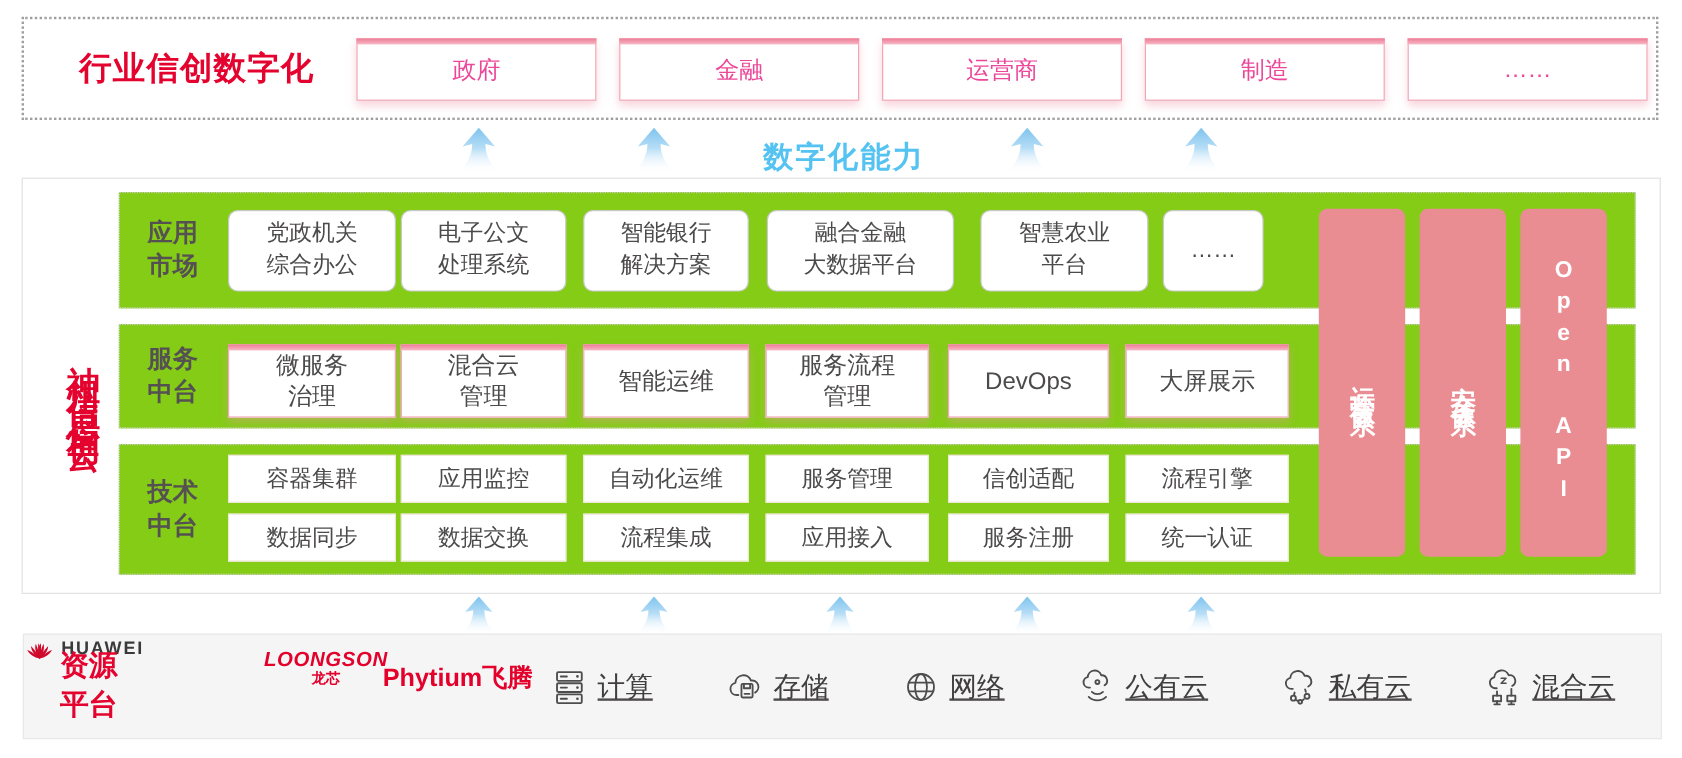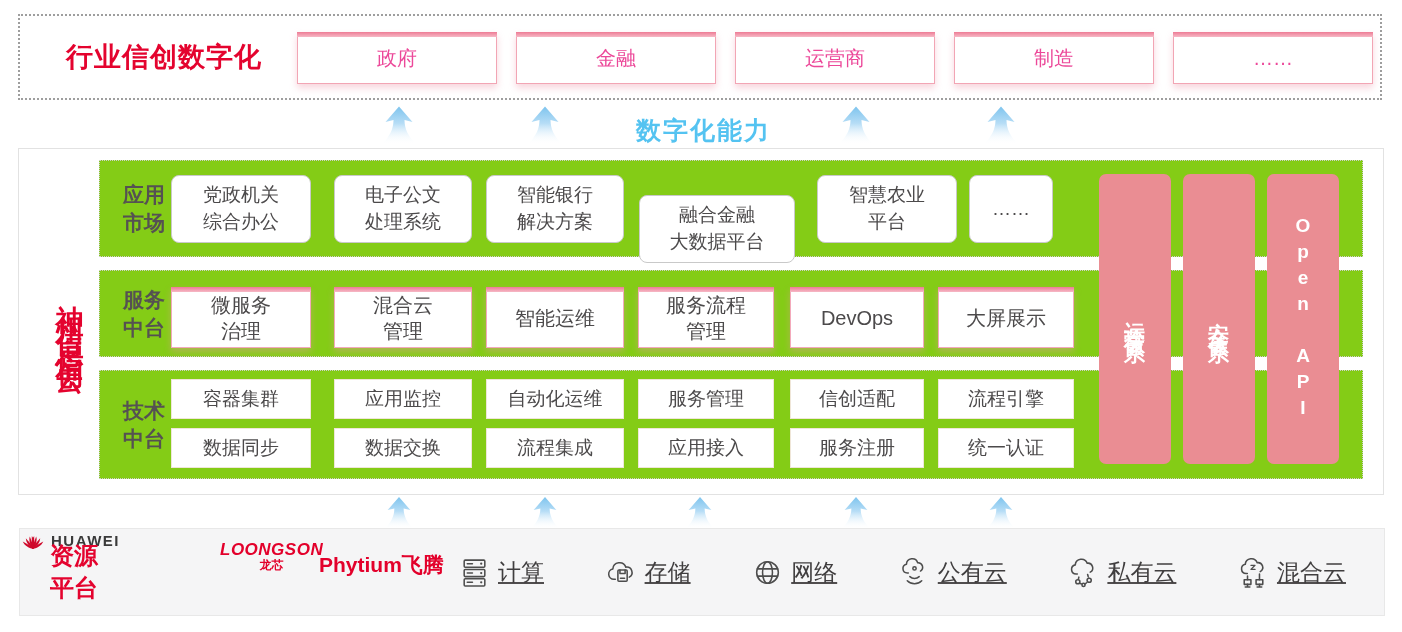--- a/index.html
+++ b/index.html
@@ -38,23 +38,23 @@
   .row-label{position:absolute;left:16px;top:50%;transform:translateY(-50%);width:56px;
              font-size:21px;font-weight:bold;color:#555152;white-space:pre-line;
              text-align:center;line-height:1.35;}
   .bx{position:absolute;background:#fff;display:flex;align-items:center;justify-content:center;
       text-align:center;white-space:pre-line;box-sizing:border-box;color:#4c4a4b;}
   .wbox{top:14px;height:68px;border:1px solid #c9c9c9;border-radius:8px;font-size:19px;line-height:1.4;}
   .pbox{top:16px;height:61px;border:1px solid #f3a9bb;box-shadow:0 4px 7px rgba(238,150,170,.4);
         font-size:20px;line-height:1.3;}
   .tbox{height:40px;border:1px solid #efe6d8;font-size:19px;}
   .t1{top:8px;} .t2{top:57px;}
-  .c1{left:71px;width:140px;} .c2{left:234px;width:138px;} .c3{left:386px;width:138px;}
+  .c1{left:90px;width:140px;} .c2{left:234px;width:138px;} .c3{left:386px;width:138px;}
   .c4{left:538px;width:136px;} .c5{left:690px;width:134px;} .c6{left:838px;width:136px;}
-  .a4{left:539px;width:156px;margin-top:20px;} .a5{left:717px;width:140px;} .a6{left:869px;width:84px;}
+  .a4{left:539px;width:156px;} .a5{left:717px;width:140px;} .a6{left:869px;width:84px;}
   .side-bar{position:absolute;top:25px;height:290px;width:72px;background:#ea8d93;border-radius:7px;
             display:flex;align-items:center;justify-content:center;}
   .side-bar span{writing-mode:vertical-rl;text-orientation:upright;color:#fff;font-weight:bold;
                  font-size:21px;letter-spacing:7px;line-height:1;}
   .sb1{left:1080px;} .sb2{left:1164px;} .sb3{left:1248px;}
   .sb3 span{font-size:19px;letter-spacing:5px;}
 
   
   .res-panel{position:absolute;left:19px;top:528px;width:1366px;height:88px;background:#f5f5f6;
              border:1px solid #e8e8e8;box-sizing:border-box;}

